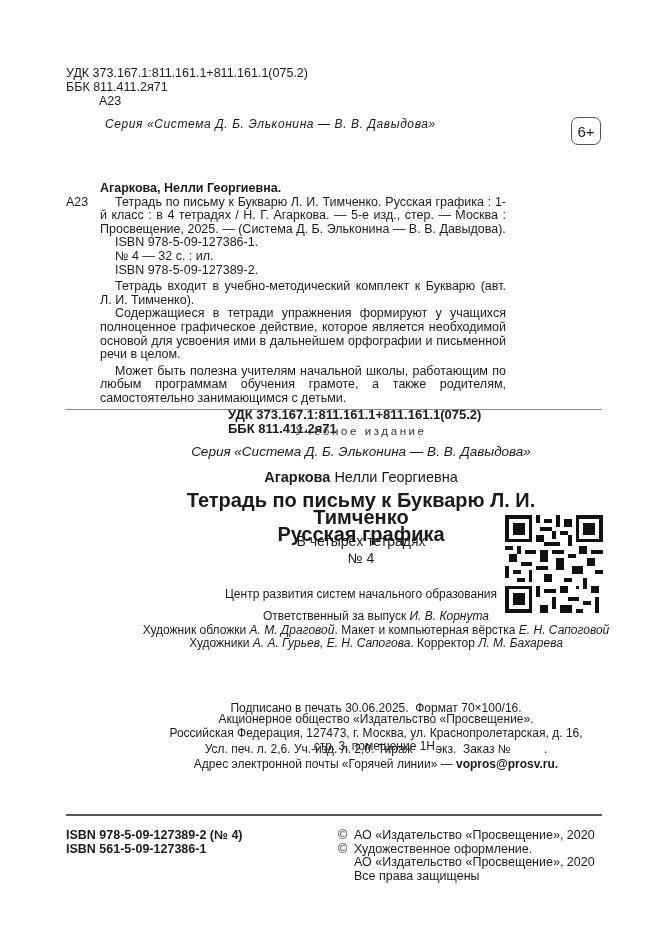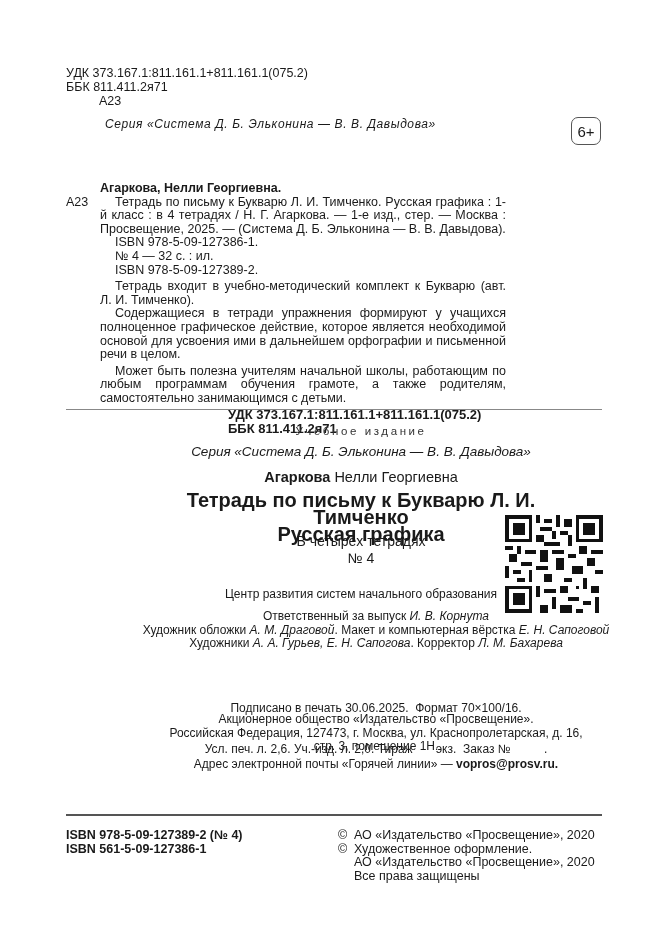--- a/index.html
+++ b/index.html
@@ -63,21 +63,21 @@
   <div class="a23">А23</div>
 </div>
 <div class="abs series-top serif">Серия «Система Д. Б. Эльконина — В. В. Давыдова»</div>
 <div class="abs age-badge sans">6+</div>
 
 <div class="abs card serif">
   <div class="author">Агаркова, Нелли Георгиевна.</div>
   <div class="row">
     <div class="index">А23</div>
     <div class="desc">
-      <span style="display:block;text-indent:15px;">Тетрадь по письму к Букварю Л. И. Тимченко. Русская графика : 1-й класс : в 4 тетрадях / Н. Г. Агаркова. — 1-е изд., стер. — Москва : Просвещение, 2025. — (Система Д. Б. Эльконина — В. В. Давыдова).</span>
+      <span style="display:block;text-indent:15px;">Тетрадь по письму к Букварю Л. И. Тимченко. Русская графика : 1-й класс : в 4 тетрадях / Н. Г. Агаркова. — 5-е изд., стер. — Москва : Просвещение, 2025. — (Система Д. Б. Эльконина — В. В. Давыдова).</span>
     </div>
   </div>
   <div class="indent">ISBN 978-5-09-127386-1.</div>
   <div class="indent">№ 4 — 32 с. : ил.</div>
   <div class="indent">ISBN 978-5-09-127389-2.</div>
   <div class="gap"></div>
   <div class="p">
       <span class="first">Тетрадь входит в учебно-методический комплект к Букварю (авт. Л. И. Тимченко).</span>
     </div>
   <div class="p">

